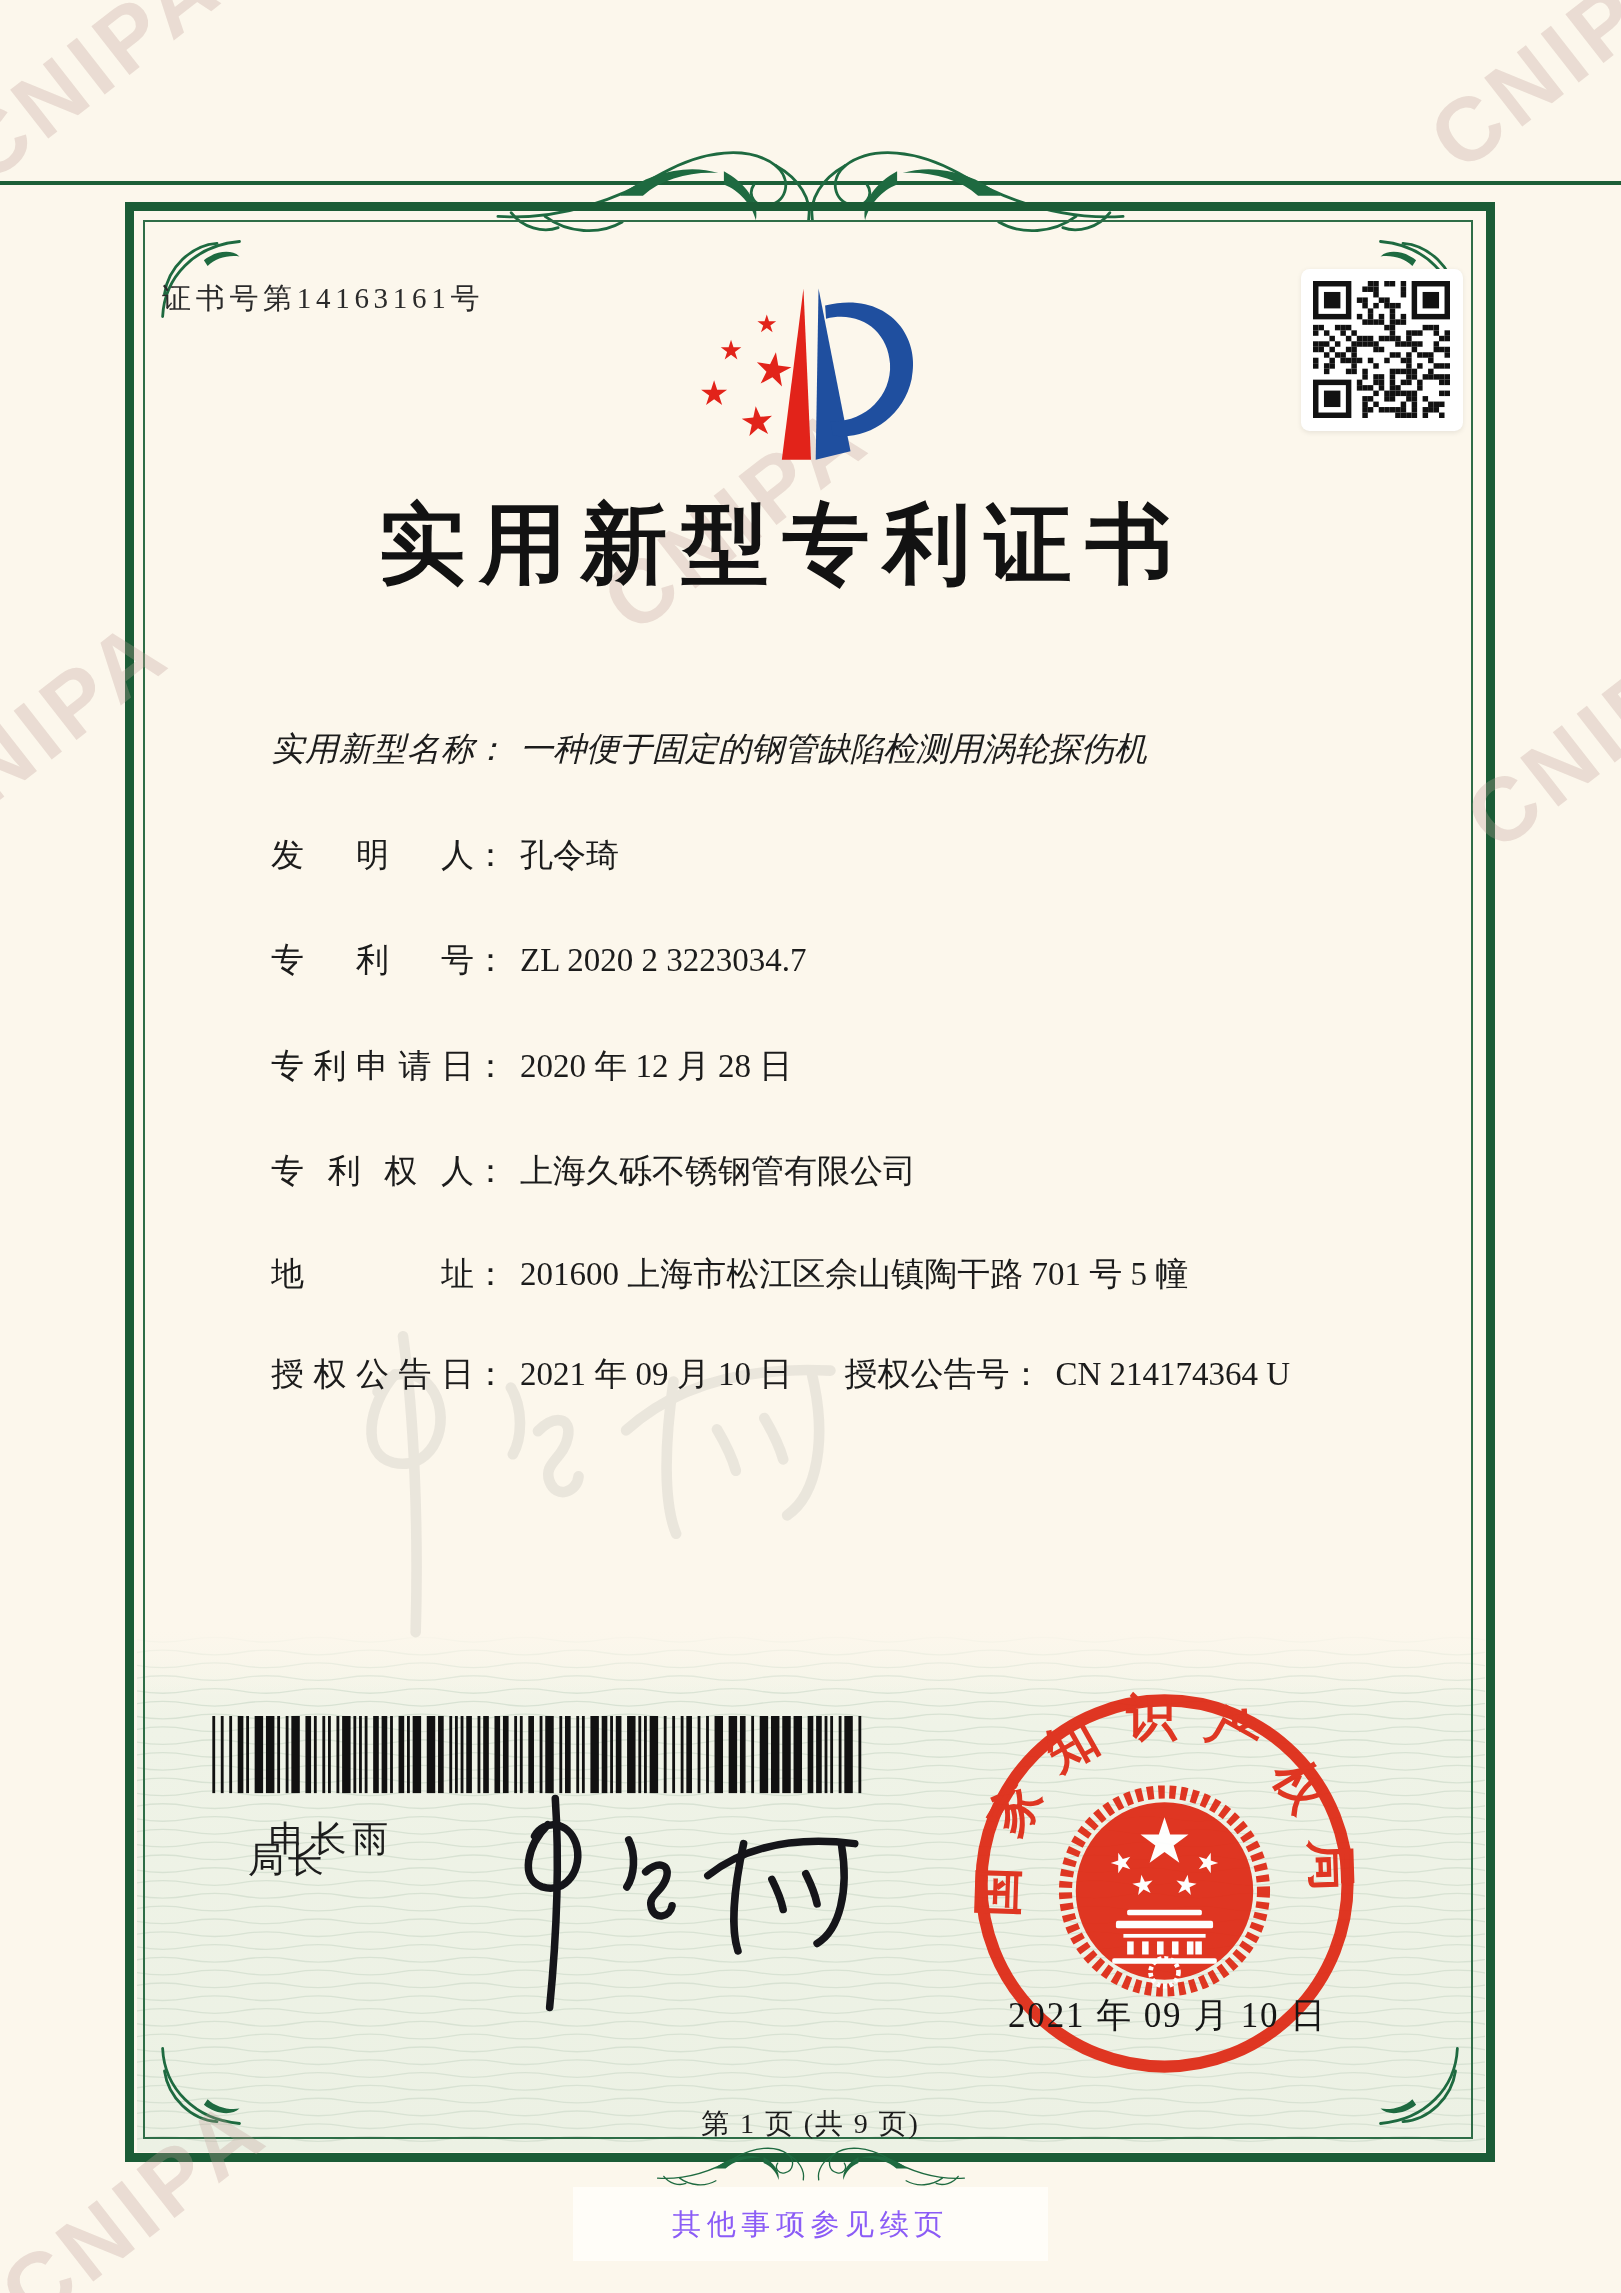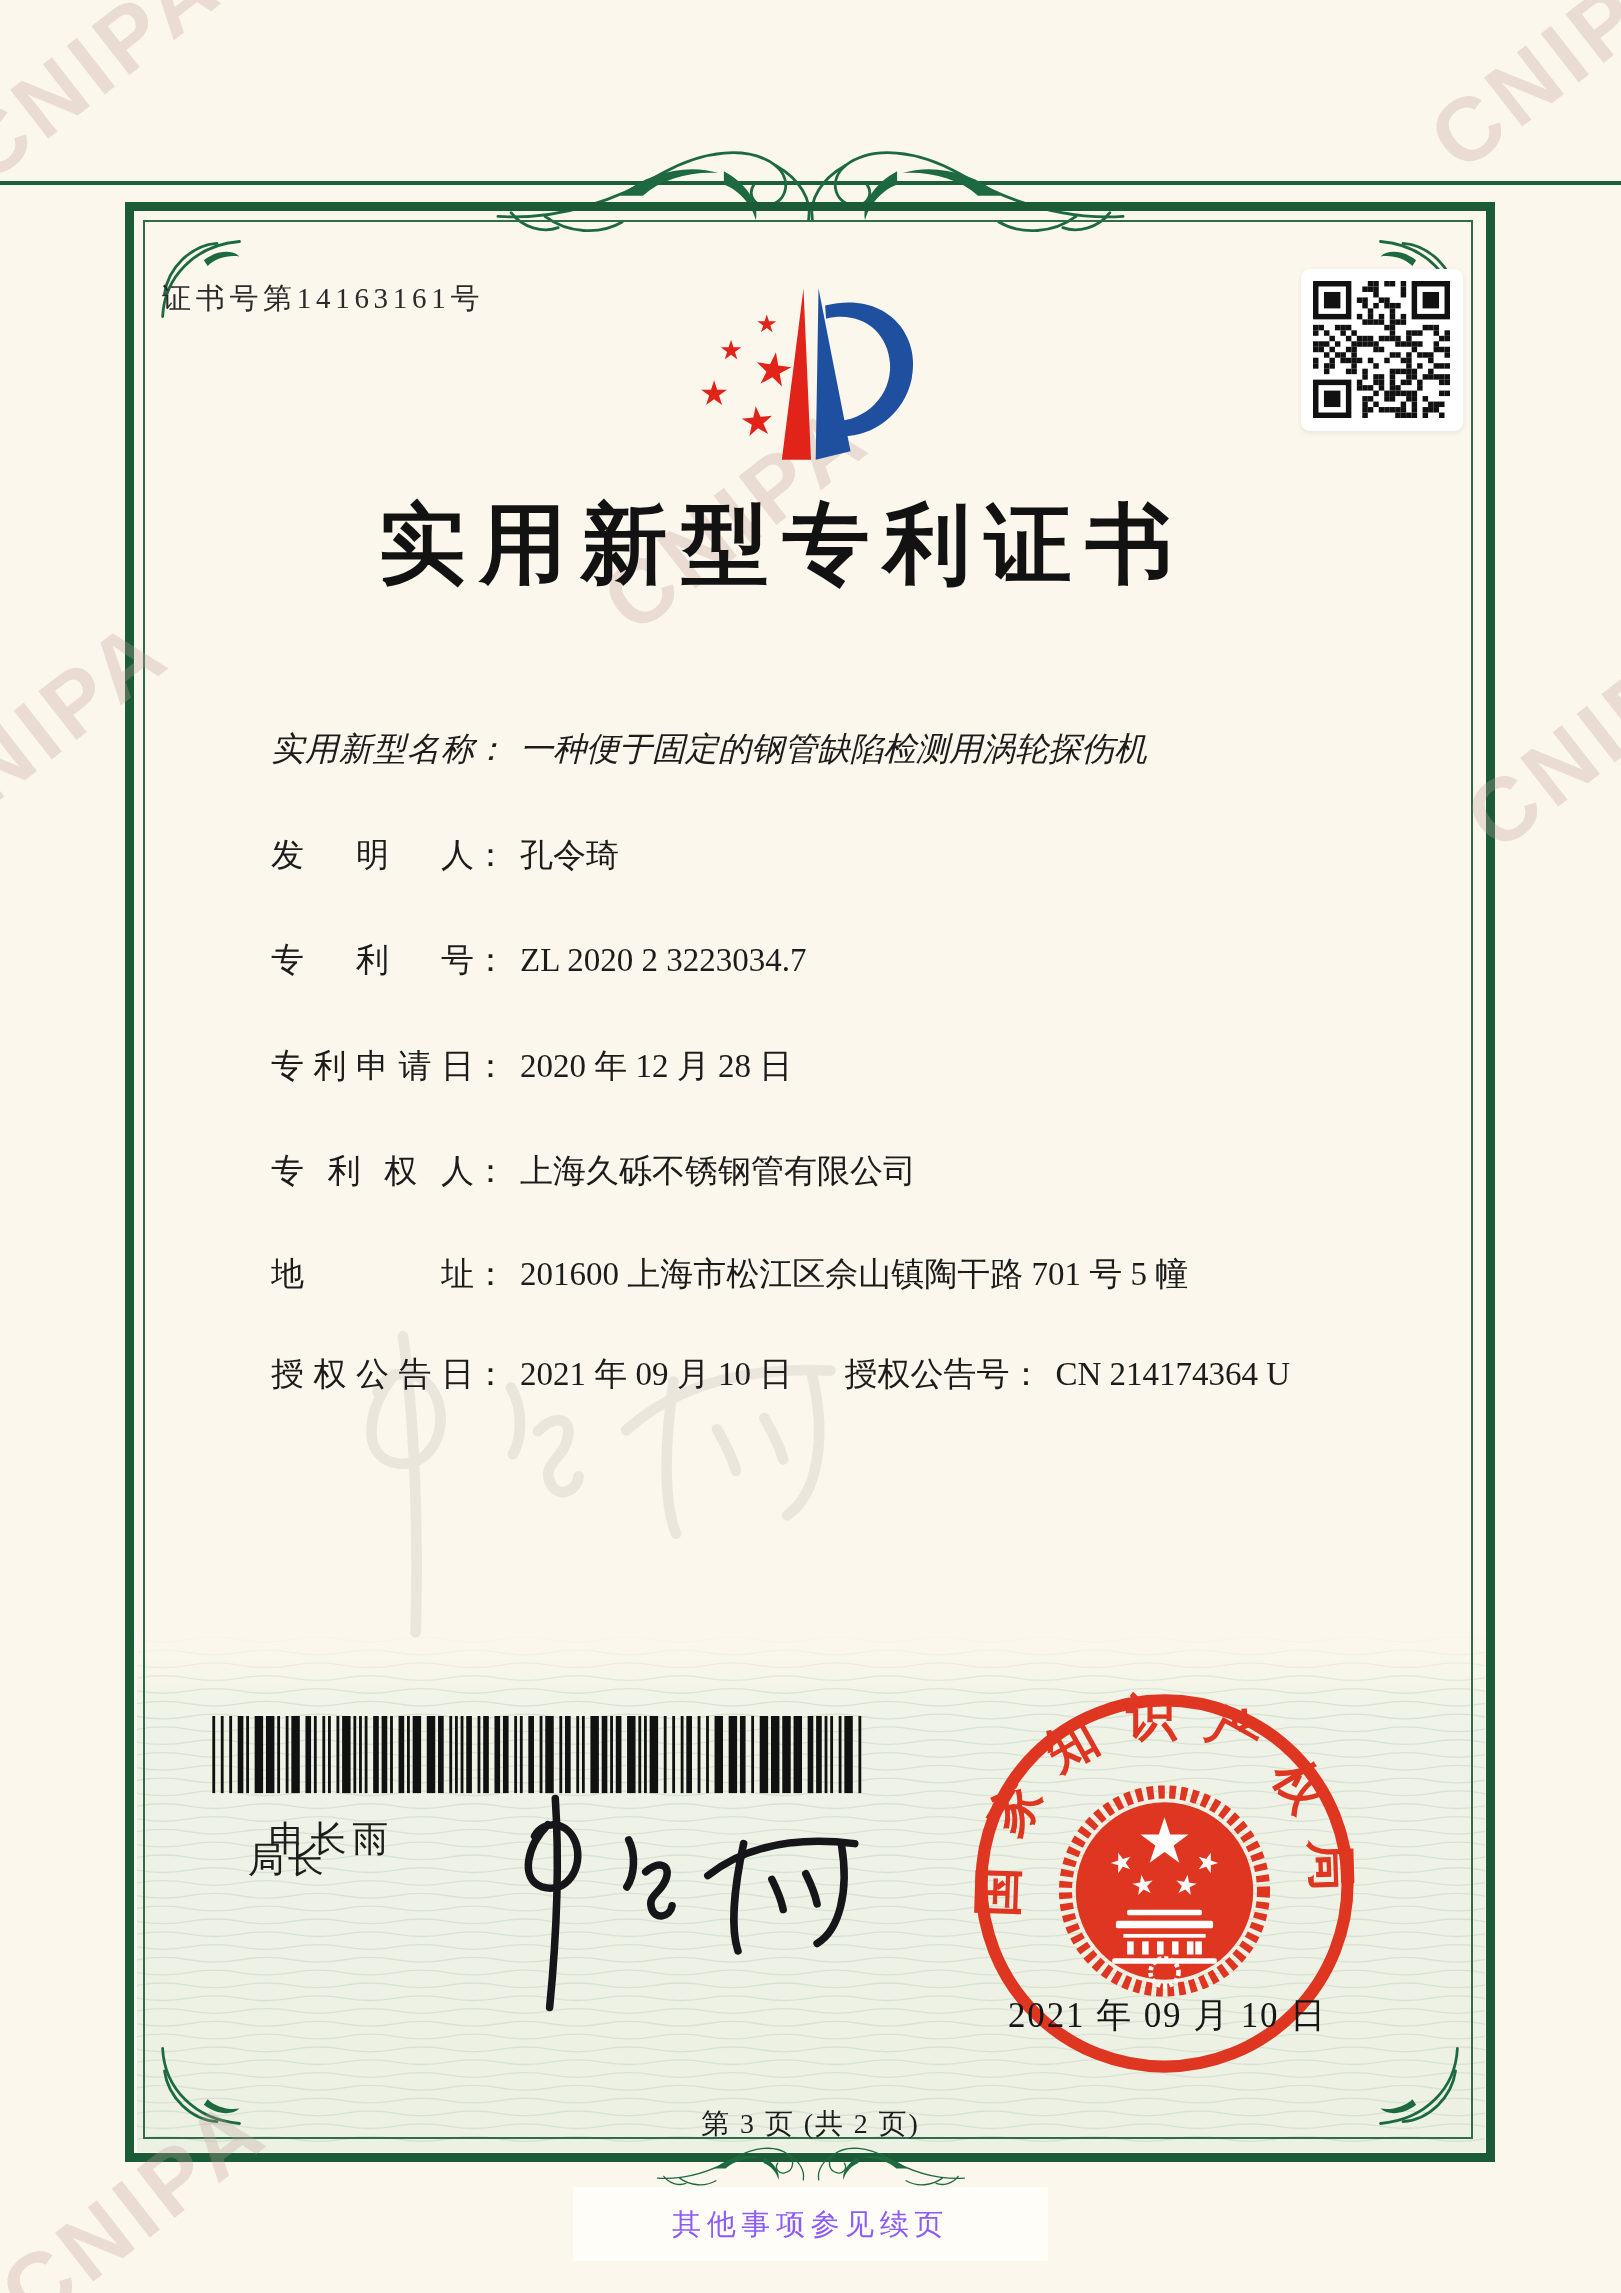--- a/index.html
+++ b/index.html
@@ -566,21 +566,21 @@
           <rect x="8" y="54" width="7" height="14"></rect>
         <rect x="24" y="54" width="7" height="14"></rect>
           <rect x="33" y="54" width="7" height="14"></rect>
         <rect x="-56" y="72" width="112" height="6" rx="2"></rect>
       </g>
       <circle cx="0" cy="87" r="15" fill="none" stroke="#fff" stroke-width="5" stroke-dasharray="4 3"></circle>
     </g>
   </svg>
   <div class="seal-date">2021 年 09 月 10 日</div>
 
-  <div class="page-number">第 3 页 (共 2 页)</div>
+  <div class="page-number">第 1 页 (共 9 页)</div>
   <svg id="bottom-ornament" viewBox="0 0 340 66">
     <use href="#flr" transform="translate(2,8) scale(0.47)"></use>
     <g transform="translate(338,8) scale(-0.47,0.47)">
         <use href="#flr"></use>
       </g>
   </svg>
 
   <div class="cont-strip">
     <span>其他事项参见续页</span>
   </div>

